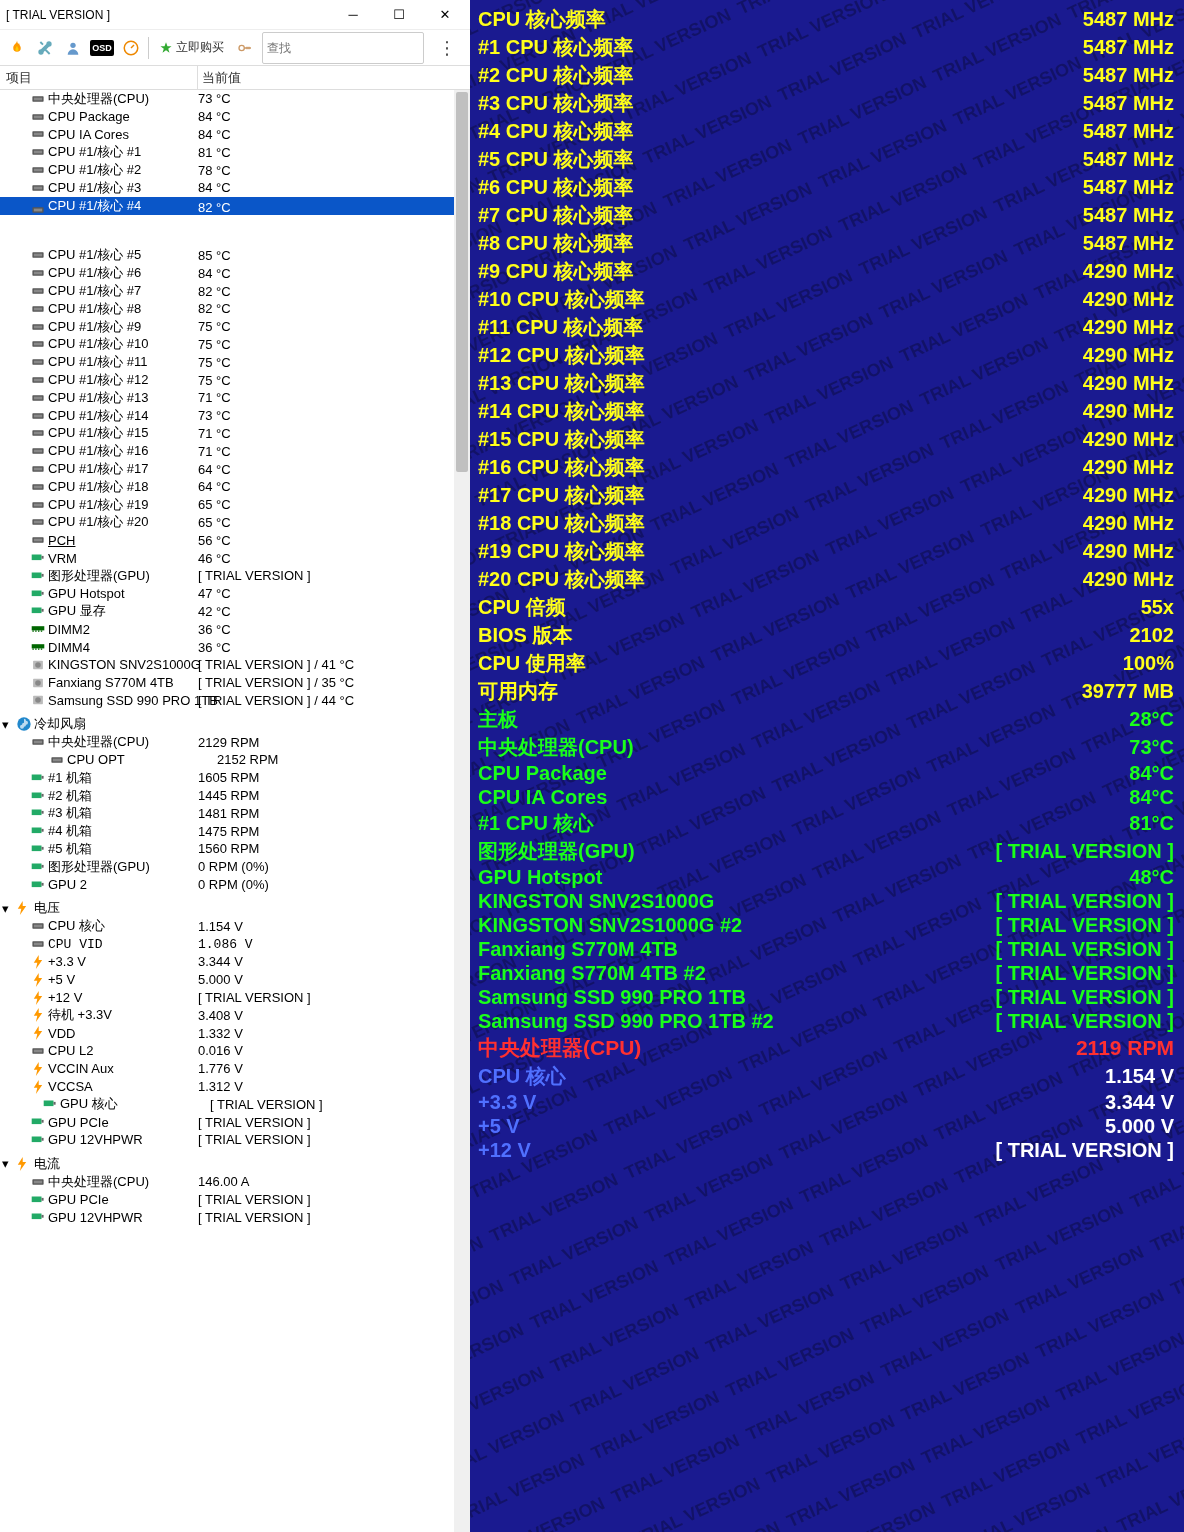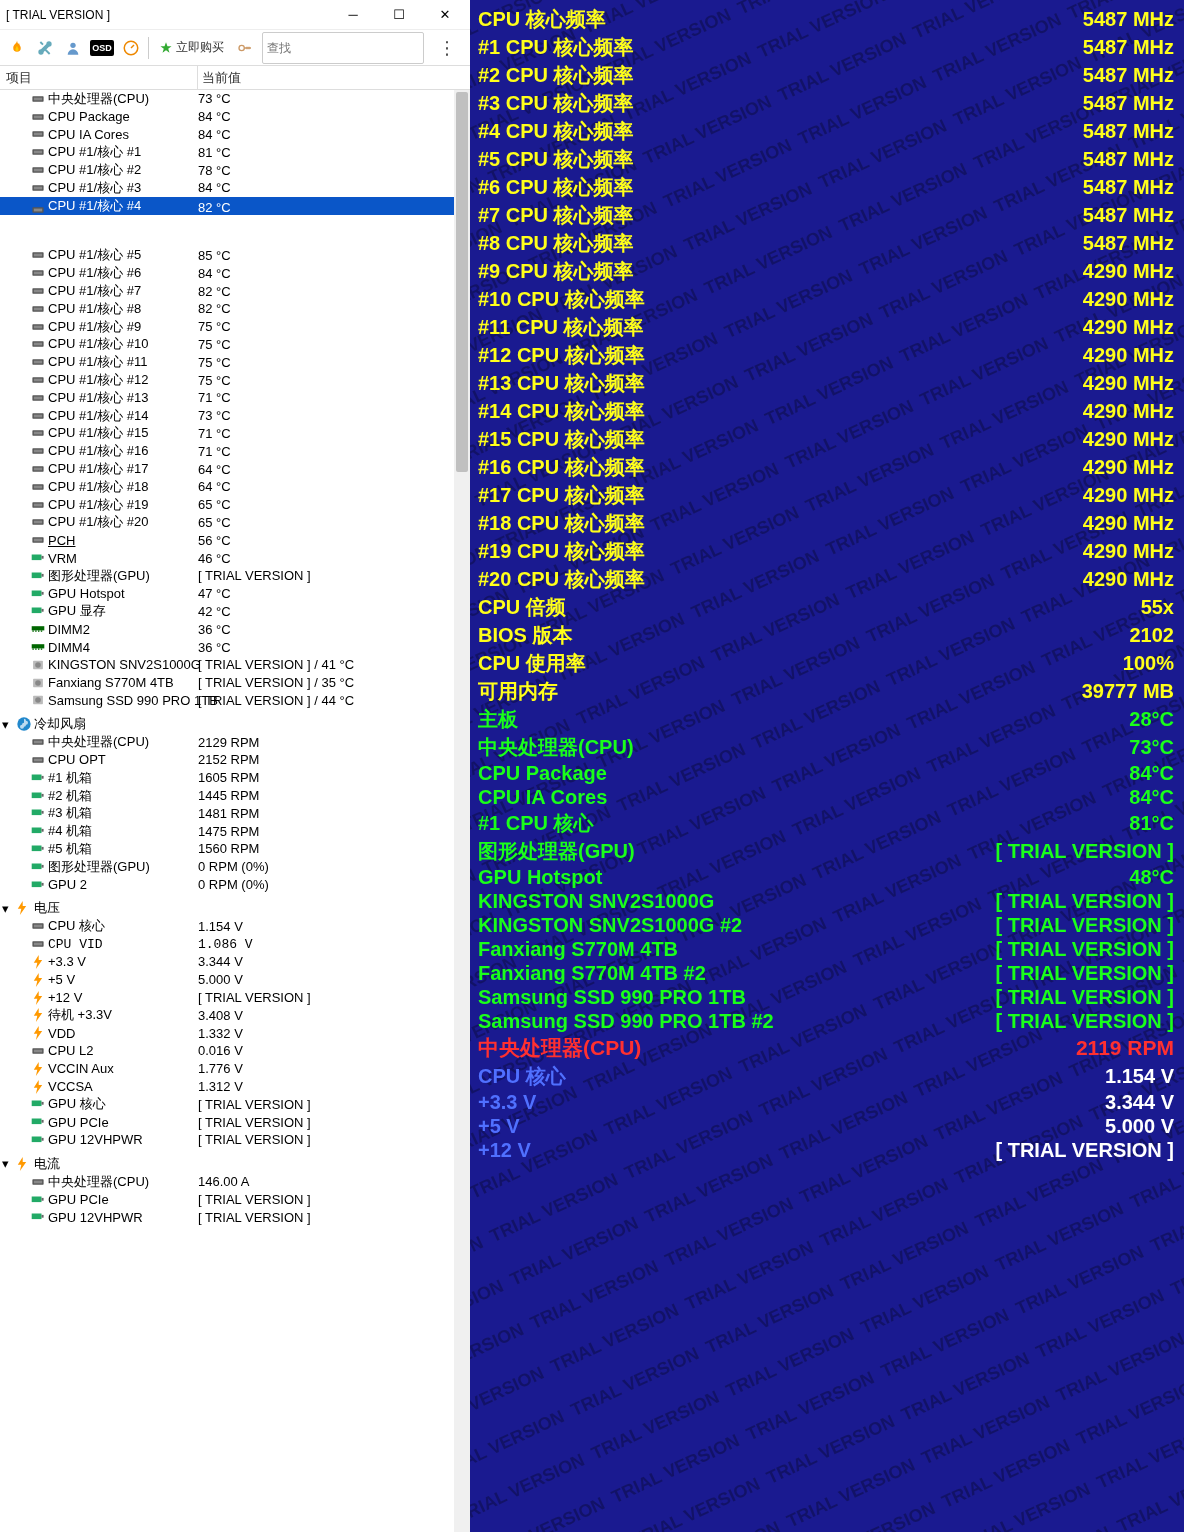--- a/index.html
+++ b/index.html
@@ -606,21 +606,21 @@
           <span class="indent"></span>
           <span class="ico">
             <svg width="14" height="10" viewBox="0 0 20 12">
               <rect x="2" y="2" width="16" height="8" rx="1" fill="#555"></rect>
               <rect x="4" y="4" width="12" height="4" fill="#888"></rect>
             </svg>
           </span>
           <span class="label">中央处理器(CPU)</span>
           <span class="val">2129 RPM</span>
         </div>
-        <div class="row" style="position: relative;">
+        <div class="row" style="position: relative; margin-left: 19px;">
           <span class="indent"></span>
           <span class="ico">
             <svg width="14" height="10" viewBox="0 0 20 12">
               <rect x="2" y="2" width="16" height="8" rx="1" fill="#555"></rect>
               <rect x="4" y="4" width="12" height="4" fill="#888"></rect>
             </svg>
           </span>
           <span class="label">CPU OPT</span>
           <span class="val">2152 RPM</span>
         </div>
@@ -806,21 +806,21 @@
         <div class="row" style="position: relative;">
           <span class="indent"></span>
           <span class="ico">
             <svg width="12" height="14" viewBox="0 0 16 20">
               <path fill="#f90" d="M9 0L2 11h5l-2 9 9-13H9z"></path>
             </svg>
           </span>
           <span class="label">VCCSA</span>
           <span class="val">1.312 V</span>
         </div>
-        <div class="row" style="position: relative;">
+        <div class="row" style="position: relative; margin-left: 12px;">
           <span class="indent"></span>
           <span class="ico">
             <svg width="14" height="12" viewBox="0 0 20 14">
               <rect x="1" y="2" width="14" height="8" fill="#2a6"></rect>
               <rect x="15" y="4" width="3" height="4" fill="#666"></rect>
             </svg>
           </span>
           <span class="label">GPU 核心</span>
           <span class="val">[ TRIAL VERSION ]</span>
         </div>

